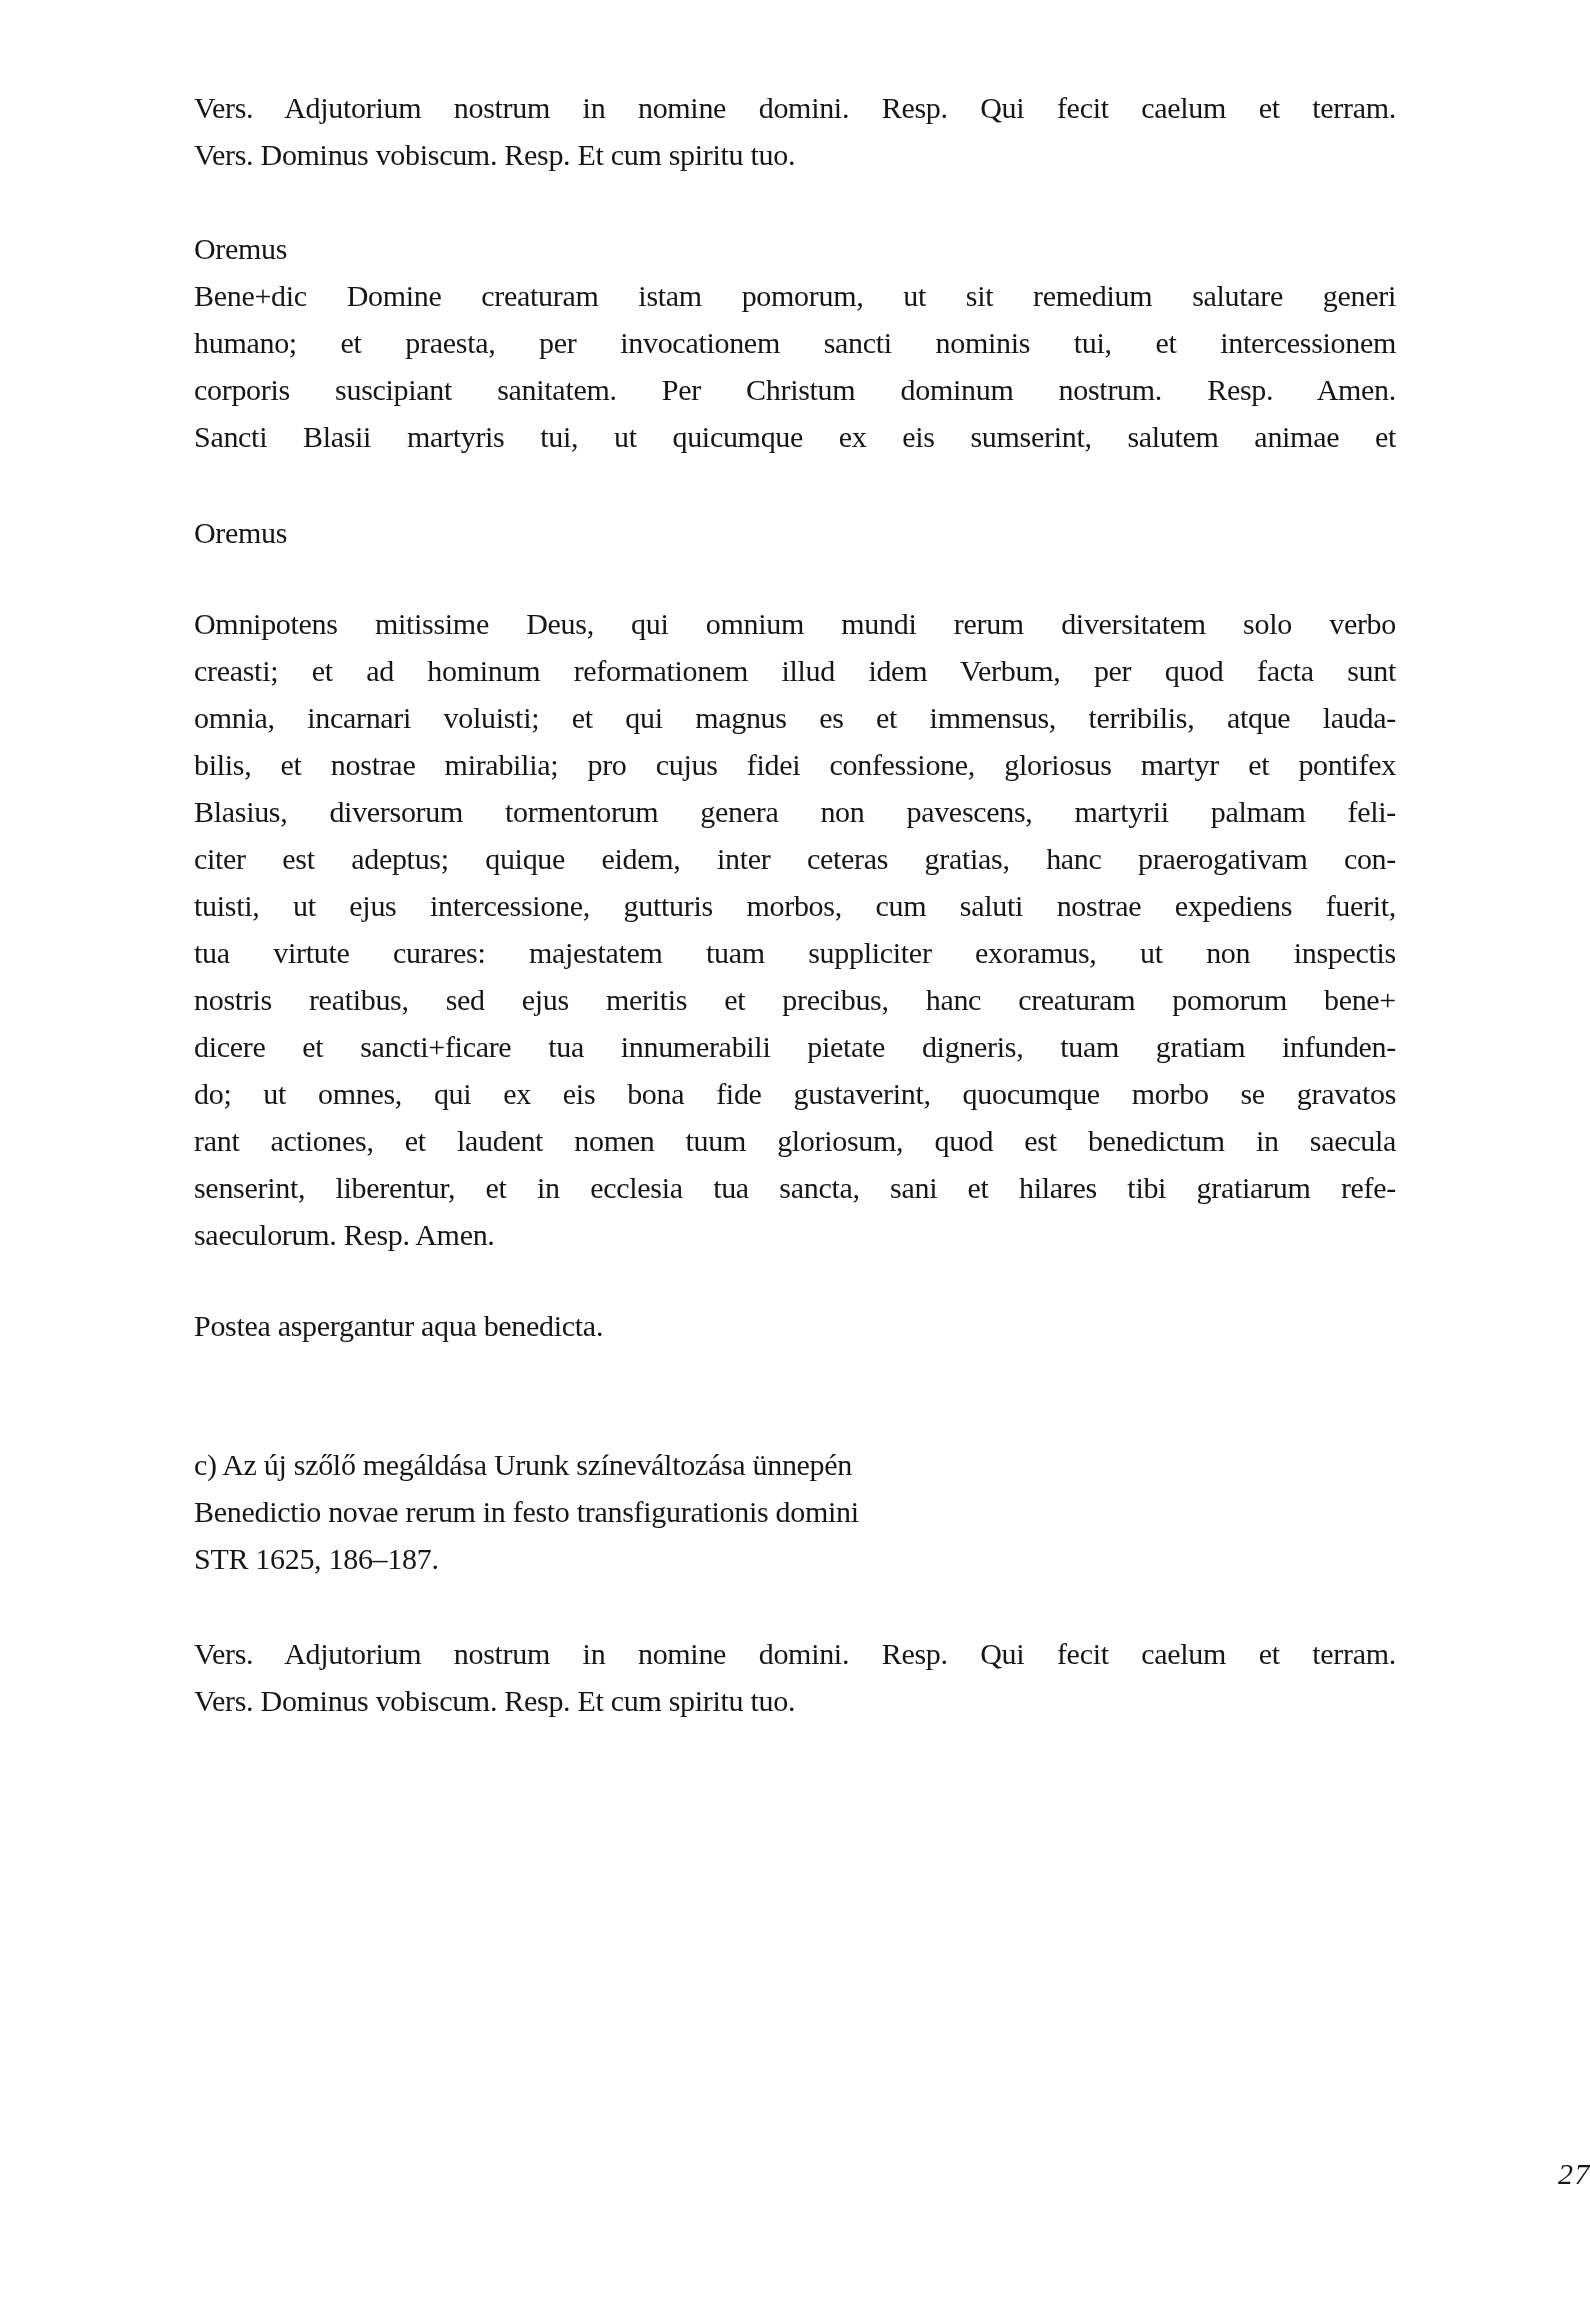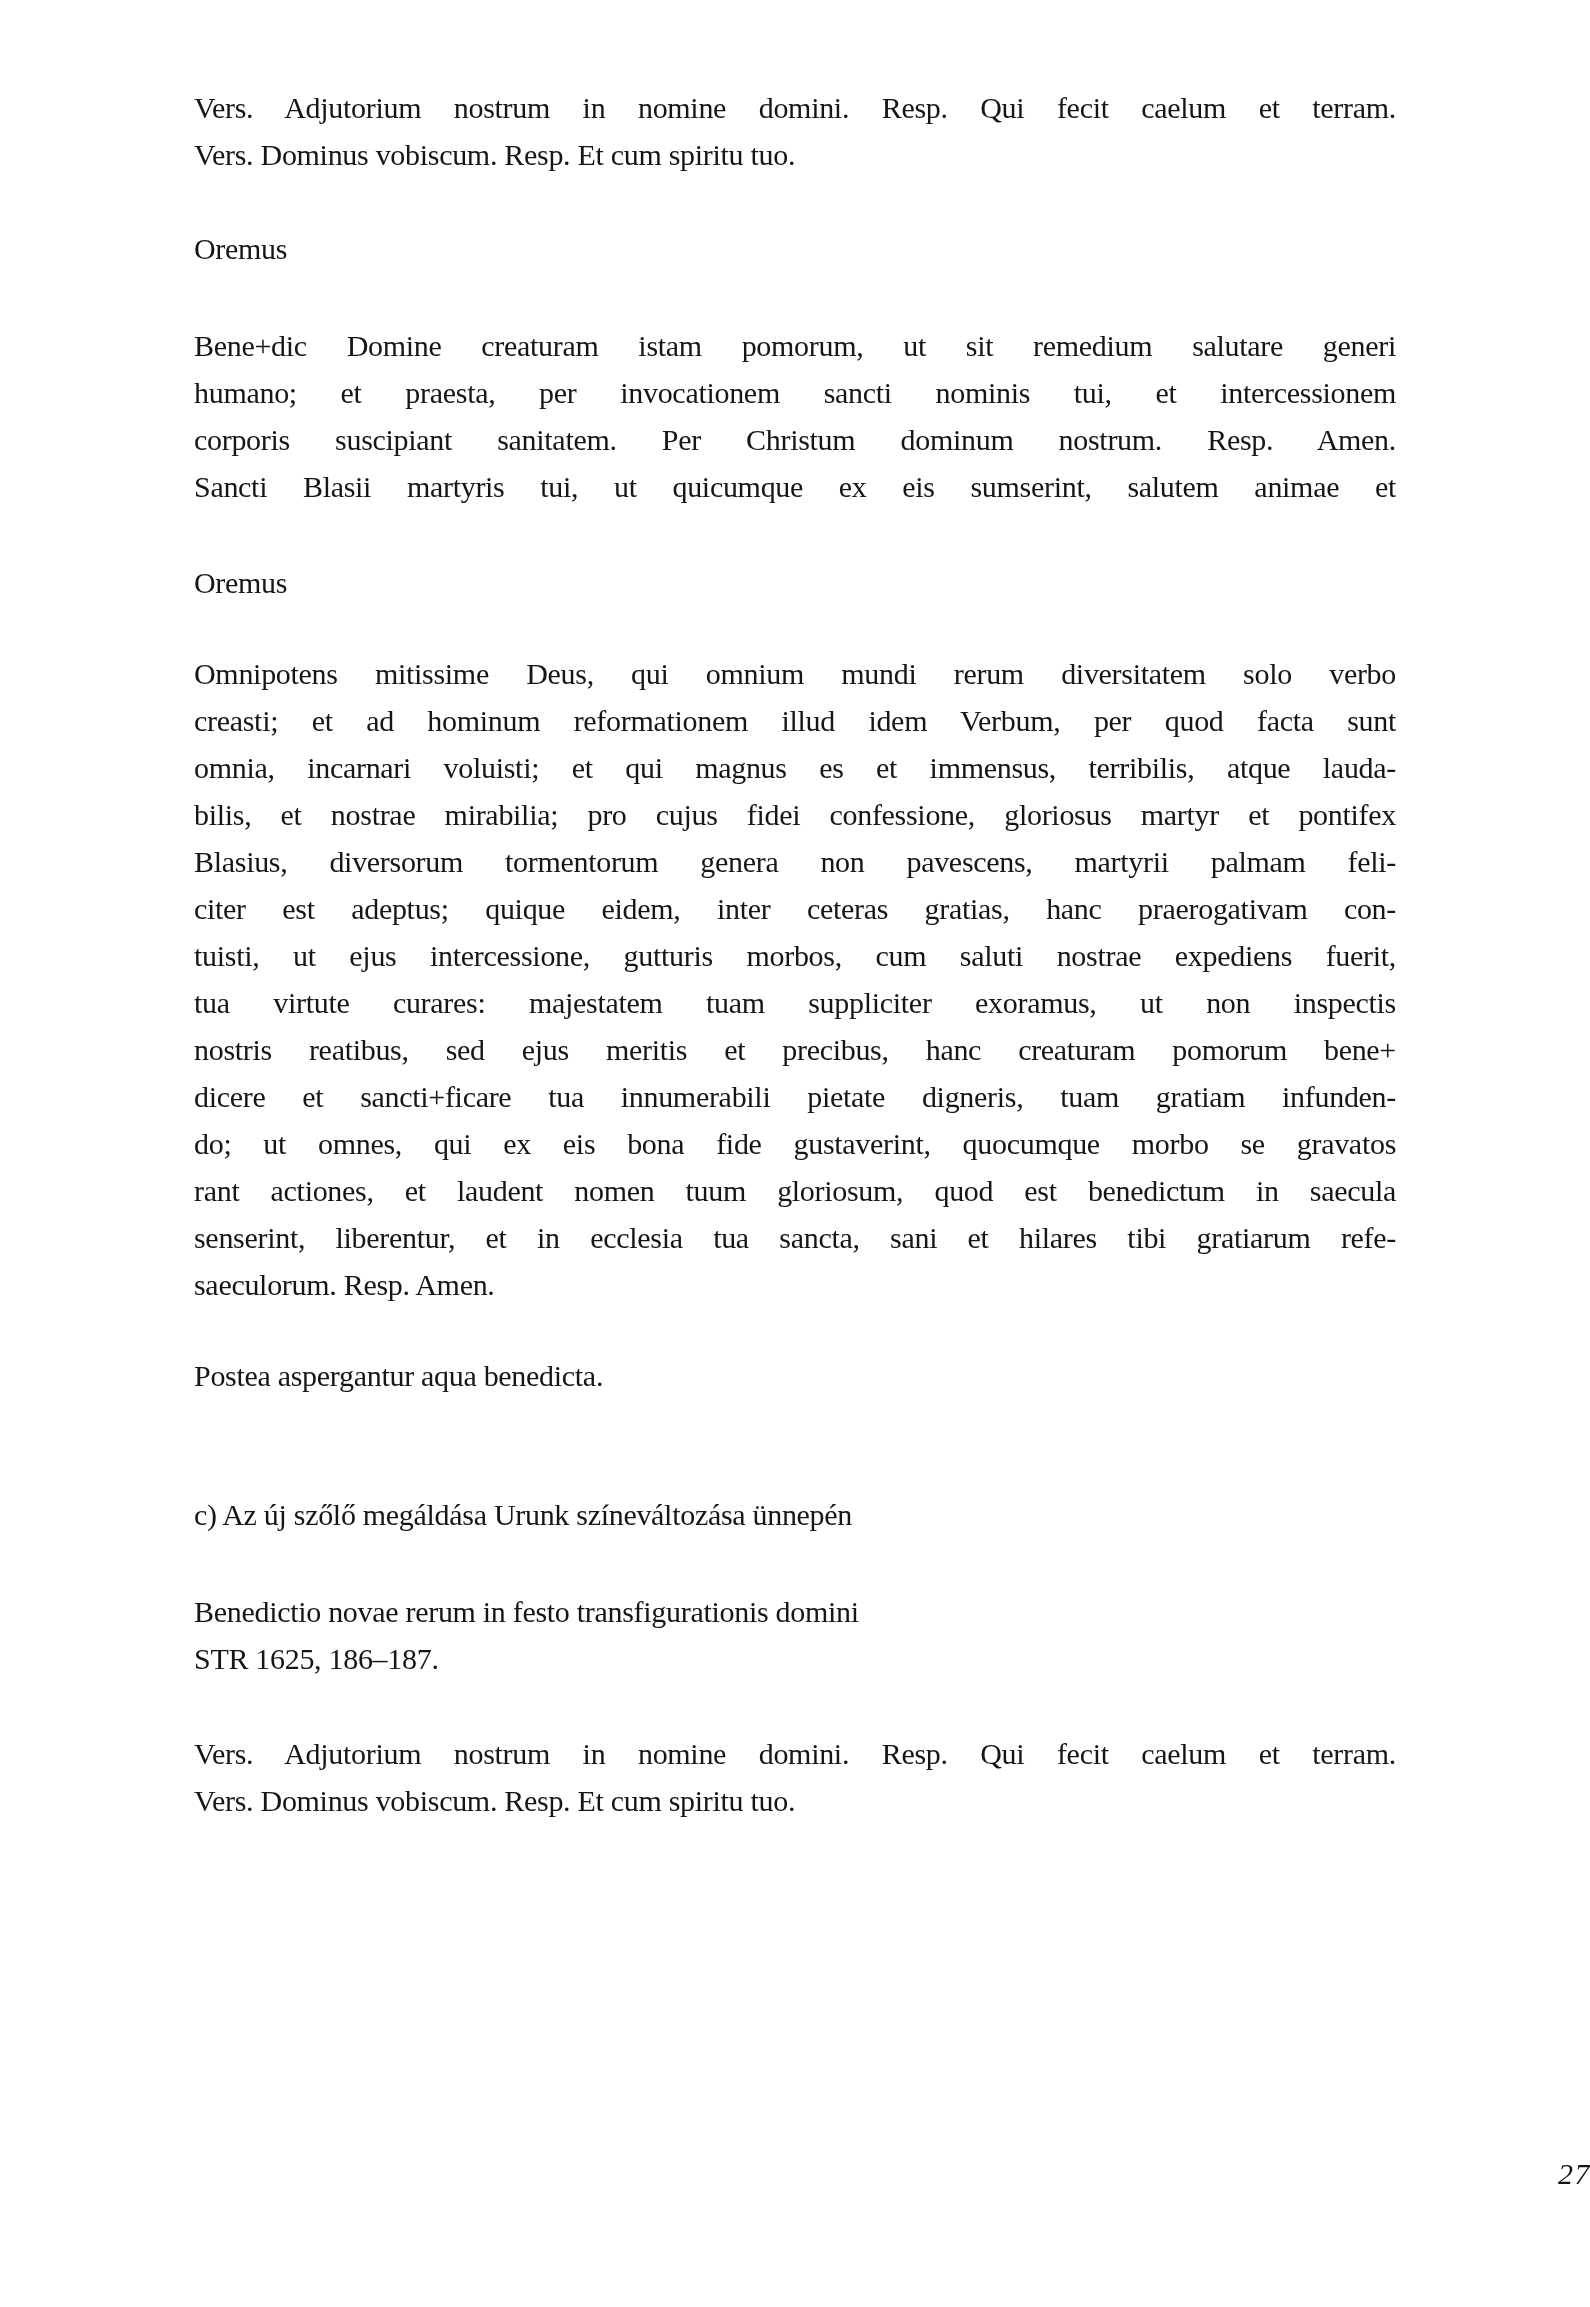--- a/index.html
+++ b/index.html
@@ -34,21 +34,21 @@
   .line.j {
     text-align: justify;
     text-align-last: justify;
     white-space: normal;
     overflow: hidden;
   }
   .mt51  { margin-top: 44px; }
   .mt54  { margin-top: 47px; }
   .mt55  { margin-top: 48px; }
   .mt57  { margin-top: 49px; }
-  .mt58  { margin-top: 50px; }
+  .mt58  { }
   .mt107 { margin-top: 92px; }
   .folio {
     position: absolute;
     top: 2118px;
     left: 16px;
     width: 1591px;
     text-align: right;
     font-size: 30px;
     line-height: 47px;
     font-style: italic;

